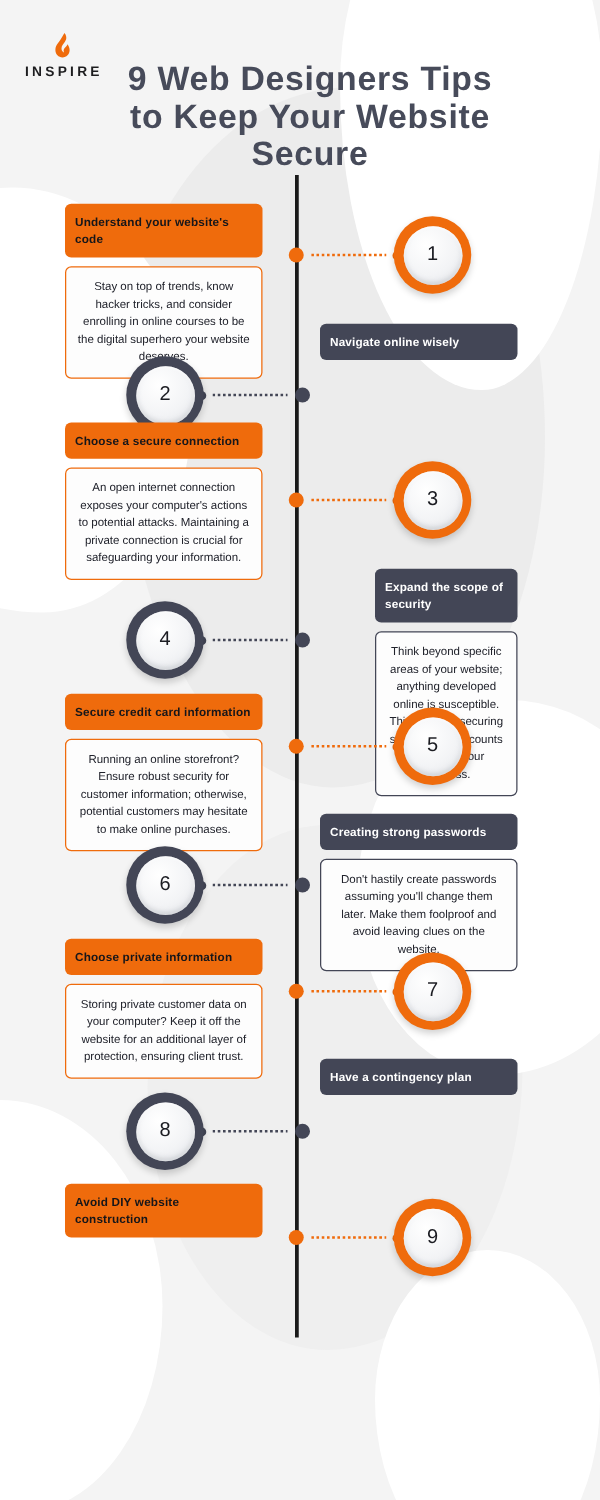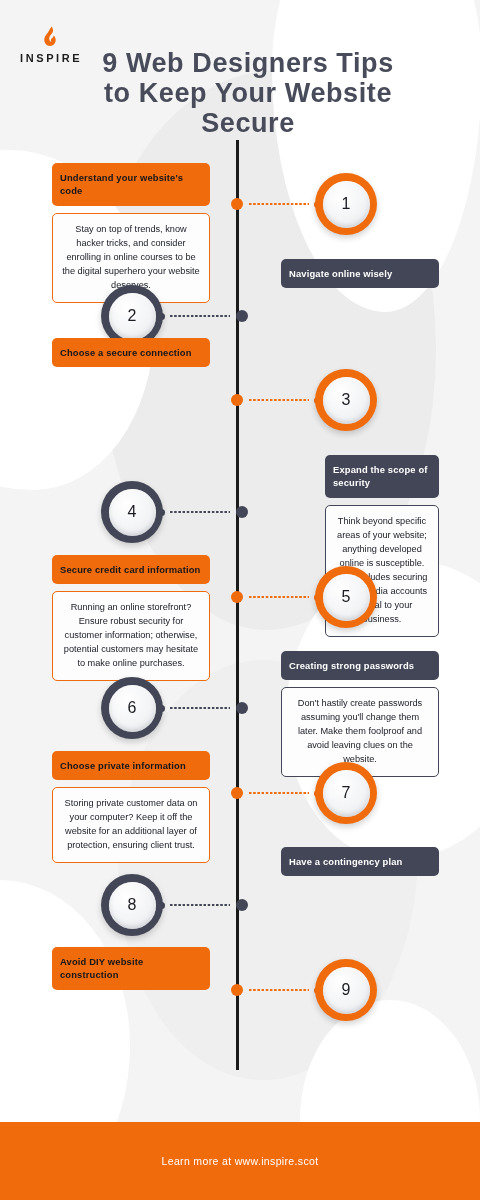--- a/index.html
+++ b/index.html
@@ -83,21 +83,21 @@
   .spine {
     position: absolute; left: 236px; top: 140px;
     width: 3px; height: 930px; background: #1a1a1a;
   }
 
   
   .row { position: absolute; left: 0; width: 480px; }
 
   .card { position: absolute; width: 158px; }
   .card.left  { left: 52px; }
-  .card.right { left: 281px; }
+  .card.right { left: 256px; }
 
   .card-head {
     border-radius: 5px;
     padding: 8px 8px;
     text-align: left;
     font-size: 9.4px; font-weight: bold; line-height: 1.42;
     letter-spacing: 0.15px;
   }
   .card-head.orange { background: #ef6b0c; color: #16161a; }
   .card-head.dark   { background: #434656; color: #ffffff; }
@@ -244,20 +244,21 @@
         </div>
         <div class="medallion dark left" style="top: 285px;">
           <div class="medallion-inner">
             <span class="medallion-num">2</span>
           </div>
         </div>
       </div>
       <div class="row" style="top: 0px;">
         <div class="card left" style="top: 338px;">
           <div class="card-head orange">Choose a secure connection</div>
+          <div class="card-body orange">An open internet connection exposes your computer's actions to potential attacks. Maintaining a private connection is crucial for safeguarding your information.</div>
         </div>
         <div class="connector to-right" style="top: 393px;">
           <span class="hub orange"></span>
           <span class="dotline orange"></span>
           <span class="tip orange"></span>
         </div>
         <div class="medallion orange right" style="top: 369px;">
           <div class="medallion-inner">
             <span class="medallion-num">3</span>
           </div>
@@ -352,17 +353,14 @@
           <span class="tip orange"></span>
         </div>
         <div class="medallion orange right" style="top: 959px;">
           <div class="medallion-inner">
             <span class="medallion-num">9</span>
           </div>
         </div>
       </div>
     </div>
 
-  <div class="footer">
-    <span class="footer-text">Learn more at www.inspire.scot</span>
-  </div>
 
 </div>
 
 </body></html>

